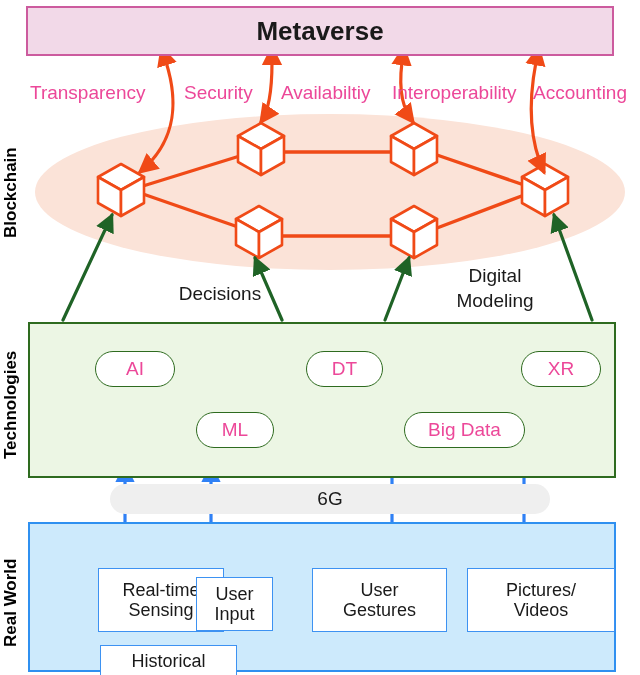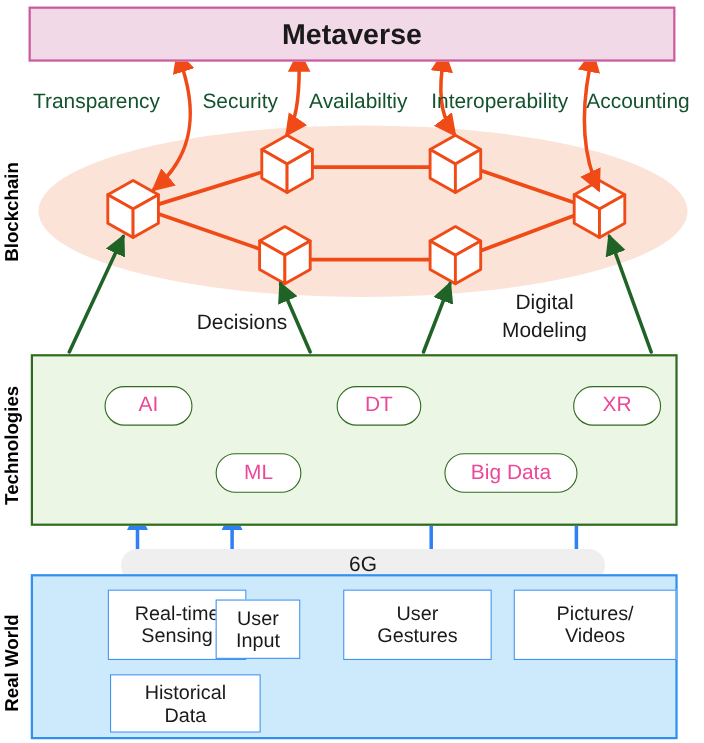--- a/index.html
+++ b/index.html
@@ -32,51 +32,51 @@
   #metaverse-box{
     position:absolute;left:26px;top:6px;width:588px;height:50px;
     background:#f2d9e8;border:2px solid #cc5b9e;
     box-sizing:border-box;
     display:flex;align-items:center;justify-content:center;
   }
   #metaverse-title{font-size:26px;font-weight:bold;color:#1a1a1a;}
 
   
   .benefit{
-    position:absolute;top:82px;font-size:19px;color:#14532d;white-space:nowrap;
+    position:absolute;top:82px;font-size:19px;color:#ec4899;white-space:nowrap;
   }
 
   
   #tech-box{
     position:absolute;left:28px;top:322px;width:588px;height:156px;
     background:#ecf6e4;border:2px solid #2e6b1f;box-sizing:border-box;
   }
   .pill{
     position:absolute;background:#ffffff;border:1.6px solid #2e6b1f;
     border-radius:999px;display:flex;align-items:center;justify-content:center;
     font-size:19px;color:#ec4899;box-sizing:border-box;white-space:nowrap;
   }
 
   
   #sixg-bar{
     position:absolute;left:110px;top:484px;width:440px;height:30px;
     background:#efefef;border-radius:16px;
     display:flex;align-items:center;justify-content:center;
-    font-size:19px;color:#1a1a1a;margin-top:15px;
+    font-size:19px;color:#1a1a1a;
   }
 
   
   #real-box{
     position:absolute;left:28px;top:522px;width:588px;height:150px;
     background:#cdeafc;border:2px solid #2f90f0;box-sizing:border-box;
   }
   .rw-card{
     position:absolute;background:#ffffff;border:1.6px solid #3d92f2;
     box-sizing:border-box;display:flex;align-items:center;justify-content:center;
-    text-align:center;font-size:18px;color:#1a1a1a;line-height:1.12;
+    text-align:center;font-size:18px;color:#1a1a1a;line-height:1.12;margin-top:32px;
   }
 
   
   .flow-cap{position:absolute;font-size:19px;color:#1a1a1a;text-align:center;line-height:1.15;white-space:nowrap;}
 </style>
 </head>
 <body>
 
 <div id="stage">
 

